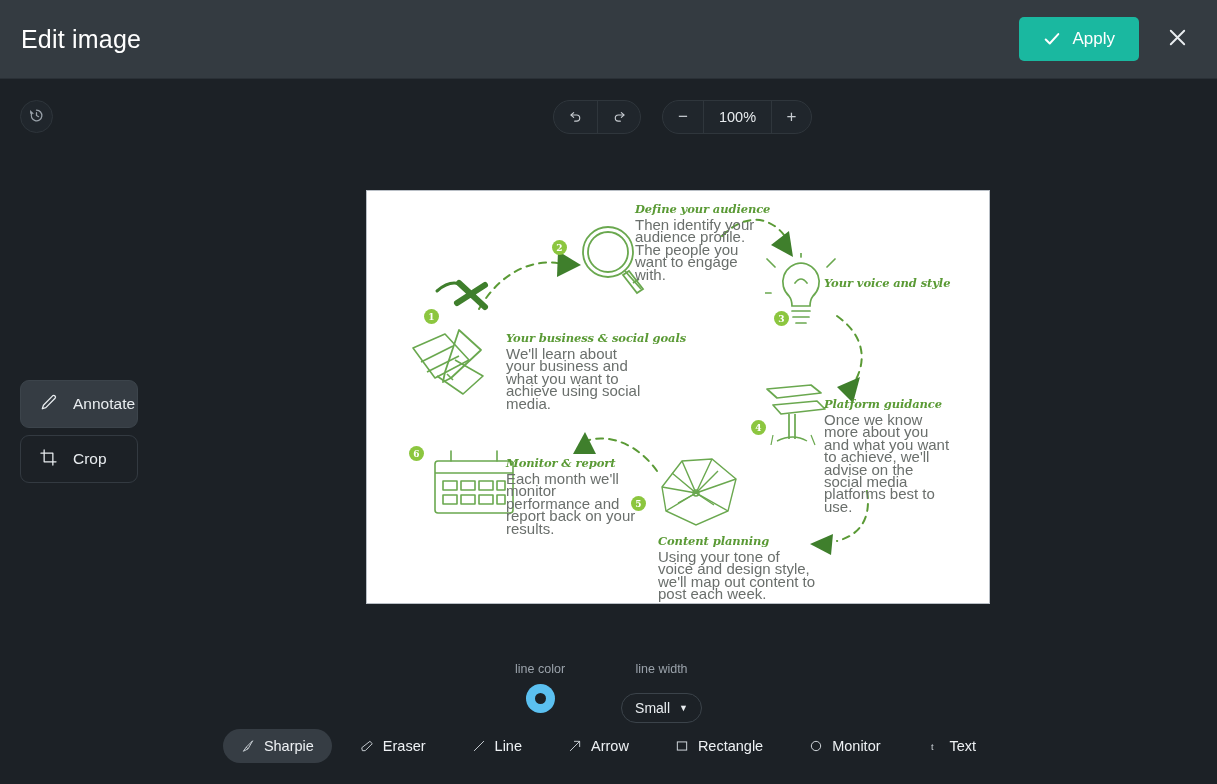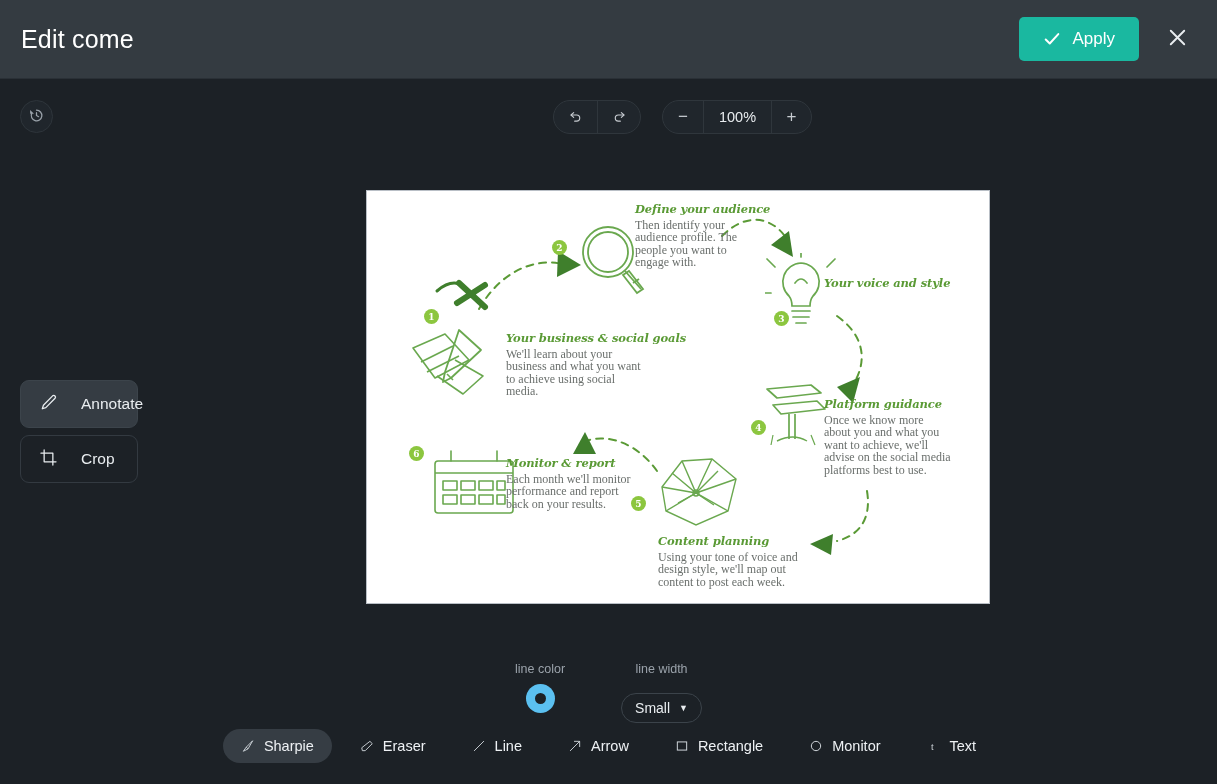--- a/index.html
+++ b/index.html
@@ -67,21 +67,21 @@
     font-family: "Liberation Sans", sans-serif;
   }
   .pill-cell + .pill-cell { border-left: 1px solid #2f363c; }
   .undo-cell, .redo-cell { width: 43px; }
   .minus-cell, .plus-cell { width: 40px; font-size: 17px; }
   .zoom-cell { width: 68px; color: #e8ecef; font-size: 14.5px; cursor: default; }
 
   
   .left-panel { position: absolute; left: 20px; top: 380px; width: 120px; }
   .left-tool {
-    display: flex; align-items: center; gap: 23px;
+    display: flex; align-items: center; gap: 15px;
     width: 118px; height: 48px;
     border-radius: 9px; padding-left: 18px;
     border: 1px solid transparent;
     color: #e9edf0; font-size: 15.5px; cursor: pointer;
     background: transparent;
     font-family: "Liberation Sans", sans-serif;
   }
   .left-tool.active { background: #353c43; border-color: #3c444b; }
   .left-tool.idle { border-color: #333a41; }
   .left-tool + .left-tool { margin-top: 7px; }
@@ -96,22 +96,22 @@
   }
   .info { position: absolute; inset: 0; }
   .node { position: absolute; }
   .n-title {
     font-family: "DejaVu Serif", serif;
     font-style: italic; font-weight: bold;
     color: #5a9a35; font-size: 11.5px; white-space: nowrap;
     letter-spacing: -.1px;
   }
   .n-body {
-    font-family: Liberation Serif, serif;
-    color: #6a6f6c; font-size: 12px; line-height: 12.4px;
+    font-family: Liberation Sans, sans-serif;
+    color: #6a6f6c; font-size: 15px; line-height: 12.4px;
     margin-top: 3px;
   }
   .badge {
     position: absolute; width: 15px; height: 15px; border-radius: 50%;
     background: #8cc63f; color: #fff;
     font-family: "DejaVu Serif", serif; font-size: 9px; font-weight: bold;
     display: flex; align-items: center; justify-content: center;
   }
   .art { position: absolute; }
 
@@ -153,21 +153,21 @@
   }
   .tool.active { background: #363d44; }
   .tool .ti { width: 14px; height: 14px; display: block; color: #cfd5da; }
 </style>
 </head>
 <body>
 
 <div class="app">
 
   <div class="header">
-    <div class="header-title">Edit come</div>
+    <div class="header-title">Edit image</div>
     <div class="header-right">
       <button class="apply-btn">
         <span class="chk">
           <svg viewBox="0 0 20 20" width="18" height="18">
               <path d="M3 10.5 L7.5 15 L17 4.5" fill="none" stroke="#ffffff" stroke-width="2.2" stroke-linecap="round" stroke-linejoin="round"></path>
             </svg>
         </span>
         <span>Apply</span>
       </button>
       <button class="close-btn">

